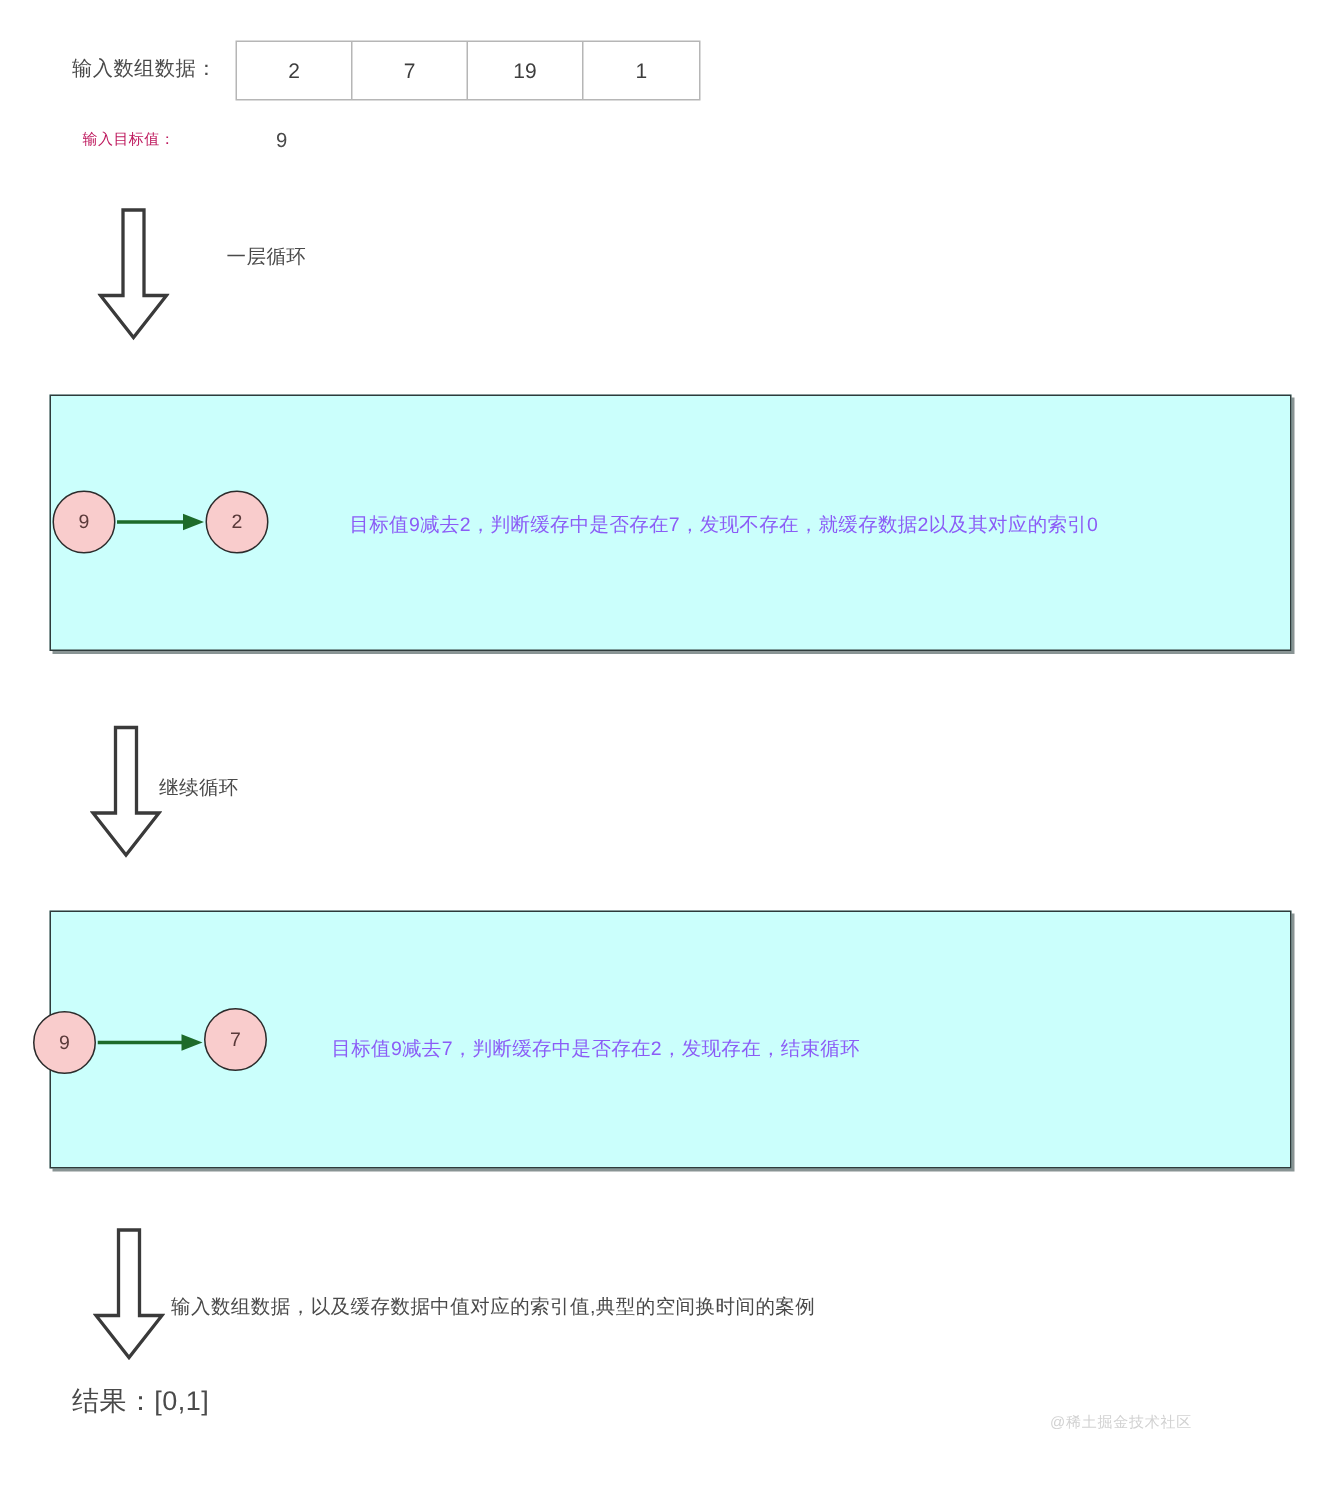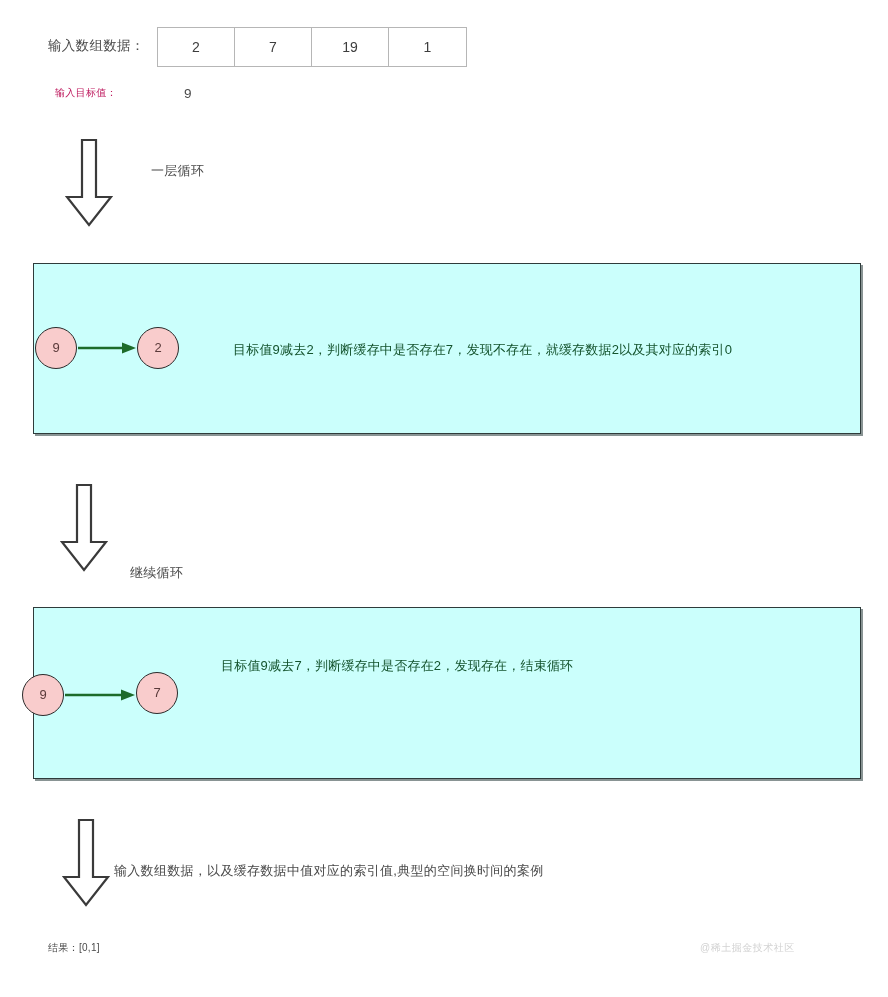--- a/index.html
+++ b/index.html
@@ -89,21 +89,21 @@
     position: absolute;
     font-size: 13px;
     color: #4a4a4a;
     white-space: nowrap;
     letter-spacing: 0.3px;
   }
 
   #arrow-1 { left: 65px; top: 138px; }
   #arrow-1-label { left: 127px; top: 162px; margin-left: 24px; }
   #arrow-2 { left: 60px; top: 483px; }
-  #arrow-2-label { left: 130px; top: 516px; margin-top: 48px; }
+  #arrow-2-label { left: 106px; top: 516px; }
   #arrow-3 { left: 62px; top: 818px; }
   #arrow-3-label { left: 114px; top: 862px; }
 
   
   .step-box {
     background: #cbfffc;
     border: 1.6px solid #2f3b3b;
     box-sizing: border-box;
     box-shadow: 2px 2px 0 rgba(40,60,60,0.55);
   }
@@ -126,42 +126,42 @@
 
   .node-arrow {
     position: absolute;
     height: 14px;
   }
   .node-arrow svg { display: block; width: 100%; height: 100%; }
 
   .step-text {
     position: absolute;
     font-size: 13px;
-    color: #14532d;
+    color: #8b5cf6;
     white-space: nowrap;
     letter-spacing: 0.2px;
   }
 
   
   #node-1a { left: 35px; top: 327px; }
   #node-1b { left: 137px; top: 327px; }
   #node-arrow-1 { left: 78px; top: 341px; width: 60px; }
   #step-text-1 { left: 233px; top: 341px; }
 
   
   #node-2a { left: 22px; top: 674px; }
   #node-2b { left: 136px; top: 672px; }
   #node-arrow-2 { left: 65px; top: 688px; width: 72px; }
-  #step-text-2 { left: 221px; top: 657px; }
+  #step-text-2 { left: 221px; top: 690px; }
 
   
   #result-text {
     left: 48px;
-    top: 941px;
-    font-size: 10px;
+    top: 922px;
+    font-size: 18px;
     color: #4a4a4a;
     white-space: nowrap;
     letter-spacing: 0.3px;
   }
 
   
   #watermark {
     left: 700px;
     top: 941px;
     font-size: 10px;

